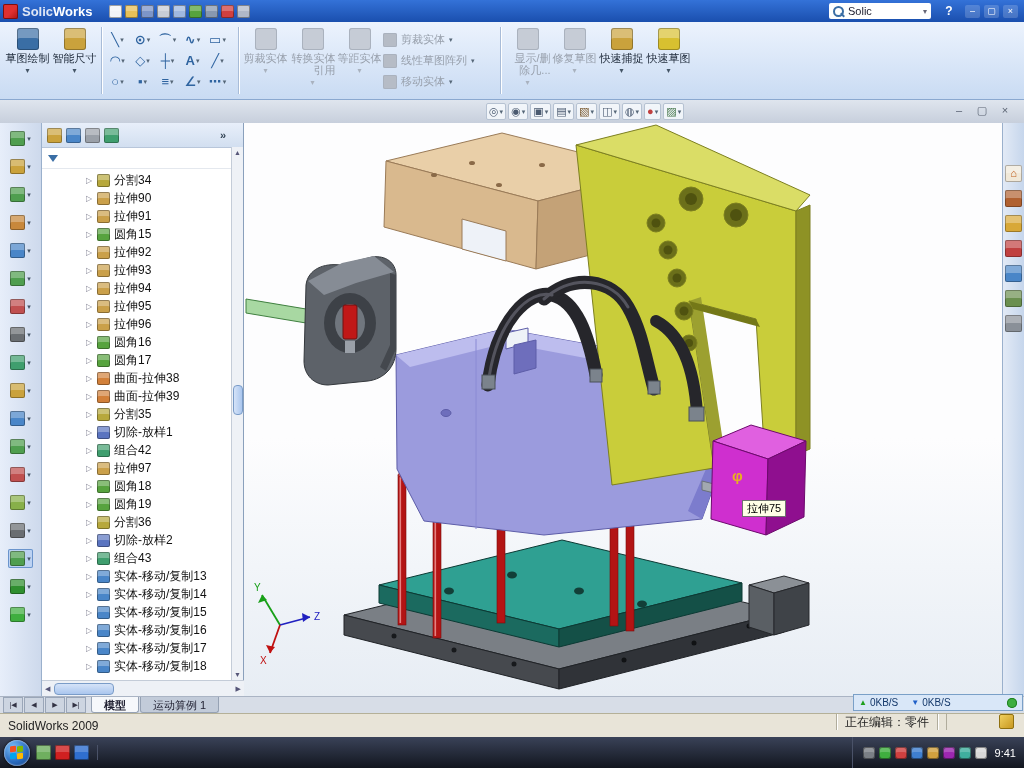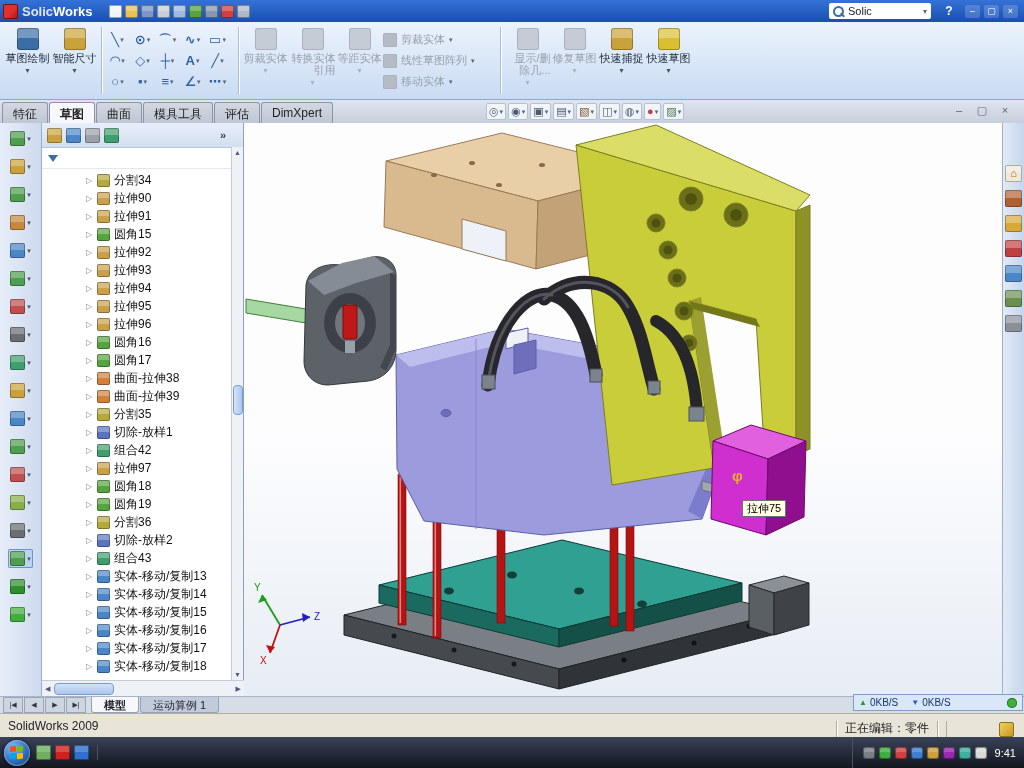--- a/index.html
+++ b/index.html
@@ -127,21 +127,21 @@
   font-size:7px;line-height:14px;color:#334;margin-left:1px}
 #mtabs{display:flex;margin-left:5px;height:16px}
 .mtab{padding:1px 12px 0;background:#c2cbd9;border:1px solid #96a2b4;border-top:none;
   color:#223;border-radius:0 0 3px 3px;margin-right:1px}
 .mtab.active{background:#f6f8fb;font-weight:bold}
 
 
 #statusbar{position:absolute;left:0;top:713px;width:1024px;height:24px;box-sizing:border-box;
   background:#e8e4d8;border-top:1px solid #b4b098;display:flex;align-items:center;font-size:12px;color:#222}
 #sb-left{padding-left:8px}
-#sb-right{margin-left:auto;display:flex;align-items:flex-end;height:100%}
+#sb-right{margin-left:auto;display:flex;align-items:flex-start;height:100%}
 .sb-sep{width:1px;height:70%;background:#b0ac9c;box-shadow:1px 0 0 #fff;margin:0 8px}
 #sb-pane{width:46px;height:70%;border-left:1px solid #b0ac9c}
 #sb-tag{width:13px;height:13px;background:linear-gradient(135deg,#f0d060,#c89820);
   border:1px solid #907010;margin:0 10px 0 6px;border-radius:2px}
 
 
 #netmeter{position:absolute;left:853px;top:694px;width:170px;height:17px;box-sizing:border-box;
   background:#d9e7f8;border:1px solid #7aa0c8;display:flex;align-items:center;
   font-size:10px;color:#14386a;gap:3px;padding:0 5px}
 .nm-up{color:#1fa01f;font-size:8px}
@@ -366,29 +366,20 @@
 
         <div class="bigbtn">
           <span class="bicon" style="background: rgb(216, 192, 48);"></span>
           <span class="blabel">快速草图</span>
           <span class="barrow">▾</span>
         </div>
       </div>
   </div>
 
   <div id="tabrow">
-    <div id="cmdtabs">
-
-    <span class="tab">特征</span>
-        <span class="tab active">草图</span>
-        <span class="tab">曲面</span>
-        <span class="tab">模具工具</span>
-        <span class="tab">评估</span>
-        <span class="tab">DimXpert</span>
-      </div>
     <div id="hud">
 
         <span class="hudbtn">
           <span class="hglyph" style="color: rgb(74, 90, 112);">◎</span>
           <span class="harw">▾</span>
         </span>
 
         <span class="hudbtn">
           <span class="hglyph" style="color: rgb(74, 90, 112);">◉</span>
           <span class="harw">▾</span>

